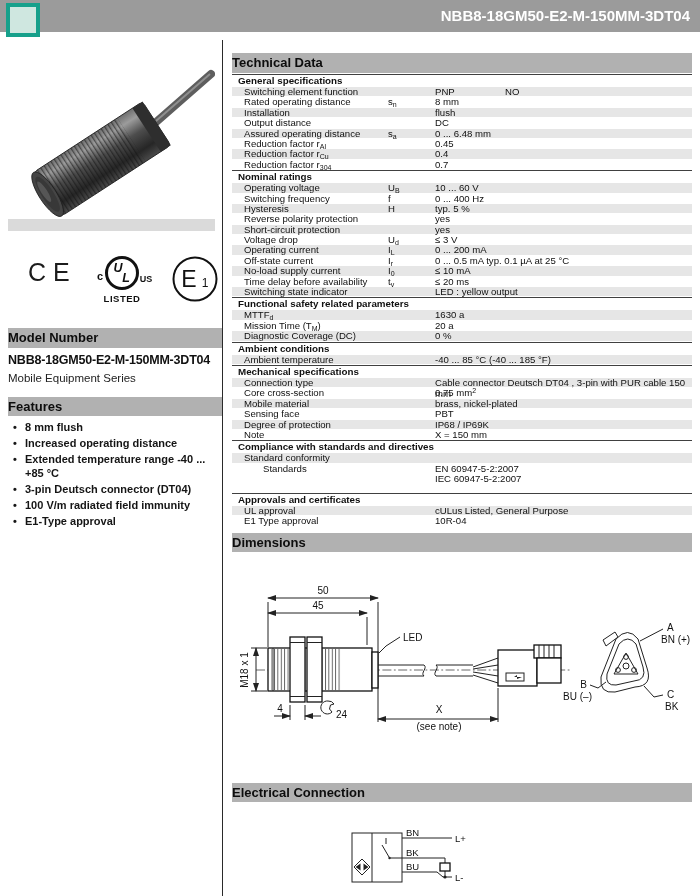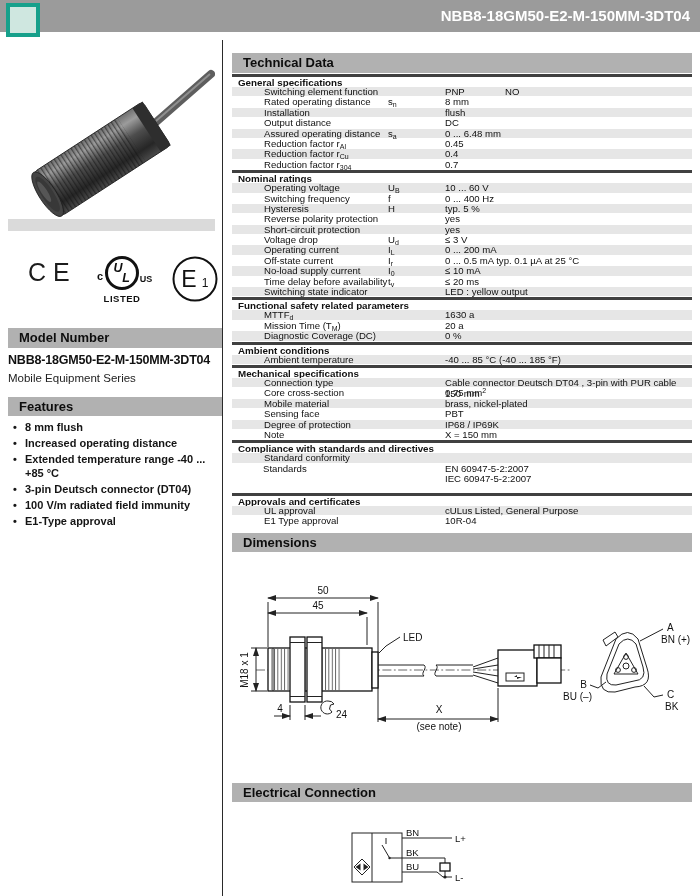--- a/index.html
+++ b/index.html
@@ -7,42 +7,42 @@
   #page{position:relative;width:700px;height:896px;background:#fff;overflow:hidden;}
   .abs{position:absolute;}
   
   #topbar{left:0;top:0;width:700px;height:32px;background:#9b9b9b;}
   #logo{left:6px;top:3px;width:26px;height:26px;background:#cfe7e0;border:4px solid #17a08b;box-sizing:content-box;}
   #hdr-left{left:46px;top:7px;font-size:19px;font-weight:bold;color:#000000;margin-top:40px;}
   #hdr-right{right:10px;top:7px;font-size:15px;font-weight:bold;color:#fff;}
   
   #vline{left:222px;top:40px;width:1px;height:856px;background:#2a2a2a;}
   
-  .bar{background:#b1b1b1;font-weight:bold;font-size:13px;color:#0d0d0d;line-height:19px;padding-left:11px;box-sizing:border-box;}
+  .bar{background:#b1b1b1;font-weight:bold;font-size:13px;color:#0d0d0d;line-height:19px;padding-left:0;box-sizing:border-box;}
   
   #photo{left:8px;top:45px;width:207px;height:192px;background:#fff;}
   #marks{left:8px;top:248px;width:214px;height:62px;}
   #ce{left:20px;top:10px;font-size:25px;letter-spacing:7px;color:#1c1c1c;}
   #modelbar{left:8px;top:328px;width:214px;height:20px;}
   #model-value{left:8px;top:353px;width:214px;font-size:12.5px;font-weight:bold;letter-spacing:-0.2px;}
   #series{left:8px;top:372px;width:214px;font-size:11.5px;color:#222;}
   #featbar{left:8px;top:397px;width:214px;height:19px;}
   #features-list{left:8px;top:421px;width:200px;}
   .feat{position:relative;padding-left:17px;font-weight:bold;font-size:11px;line-height:13.5px;margin-bottom:2.5px;color:#151515;}
   .feat .dot{position:absolute;left:5px;top:0;}
   
   #tdbar{left:232px;top:53px;width:460px;height:20px;}
   #tech-table{left:232px;top:74px;width:460px;}
-  .tsec{height:13px;line-height:12px;border-top:3px solid #404040;box-sizing:border-box;font-weight:bold;font-size:9.8px;padding-left:6px;background:#fff;}
+  .tsec{height:13px;line-height:12px;border-top:1px solid #404040;box-sizing:border-box;font-weight:bold;font-size:9.8px;padding-left:6px;background:#fff;}
   .trow{position:relative;height:10.4px;line-height:10.6px;font-size:9.6px;color:#101010;}
   .trow.stripe{background:#e6e6e6;box-shadow:inset 0 -1px 0 #fff;}
-  .tlabel{display:inline-block;padding-left:32px;}
+  .tlabel{display:inline-block;padding-left:12px;}
   .tlabel.ind{padding-left:31px;text-align:right;}
   .tsym{position:absolute;left:156px;top:0;}
-  .tval{position:absolute;left:200px;top:0;padding-left:13px;}
+  .tval{position:absolute;left:190px;top:0;padding-left:13px;}
   .tval2{position:absolute;left:241px;top:0;padding-left:32px;}
   .tval div{height:10.4px;line-height:10.6px;}
   sub{font-size:7px;line-height:0;vertical-align:-2px;}
   sup{font-size:7px;line-height:0;vertical-align:3px;}
   #dimbar{left:232px;top:533px;width:460px;height:19px;}
   #elecbar{left:232px;top:783px;width:460px;height:19px;}
   svg text{font-family:"Liberation Sans","DejaVu Sans",sans-serif;fill:#111;}
   .dtx{font-size:10px;}
   .thin{stroke:#222;stroke-width:1;fill:none;}
   .thick{stroke:#111;stroke-width:1.3;fill:#fff;}

